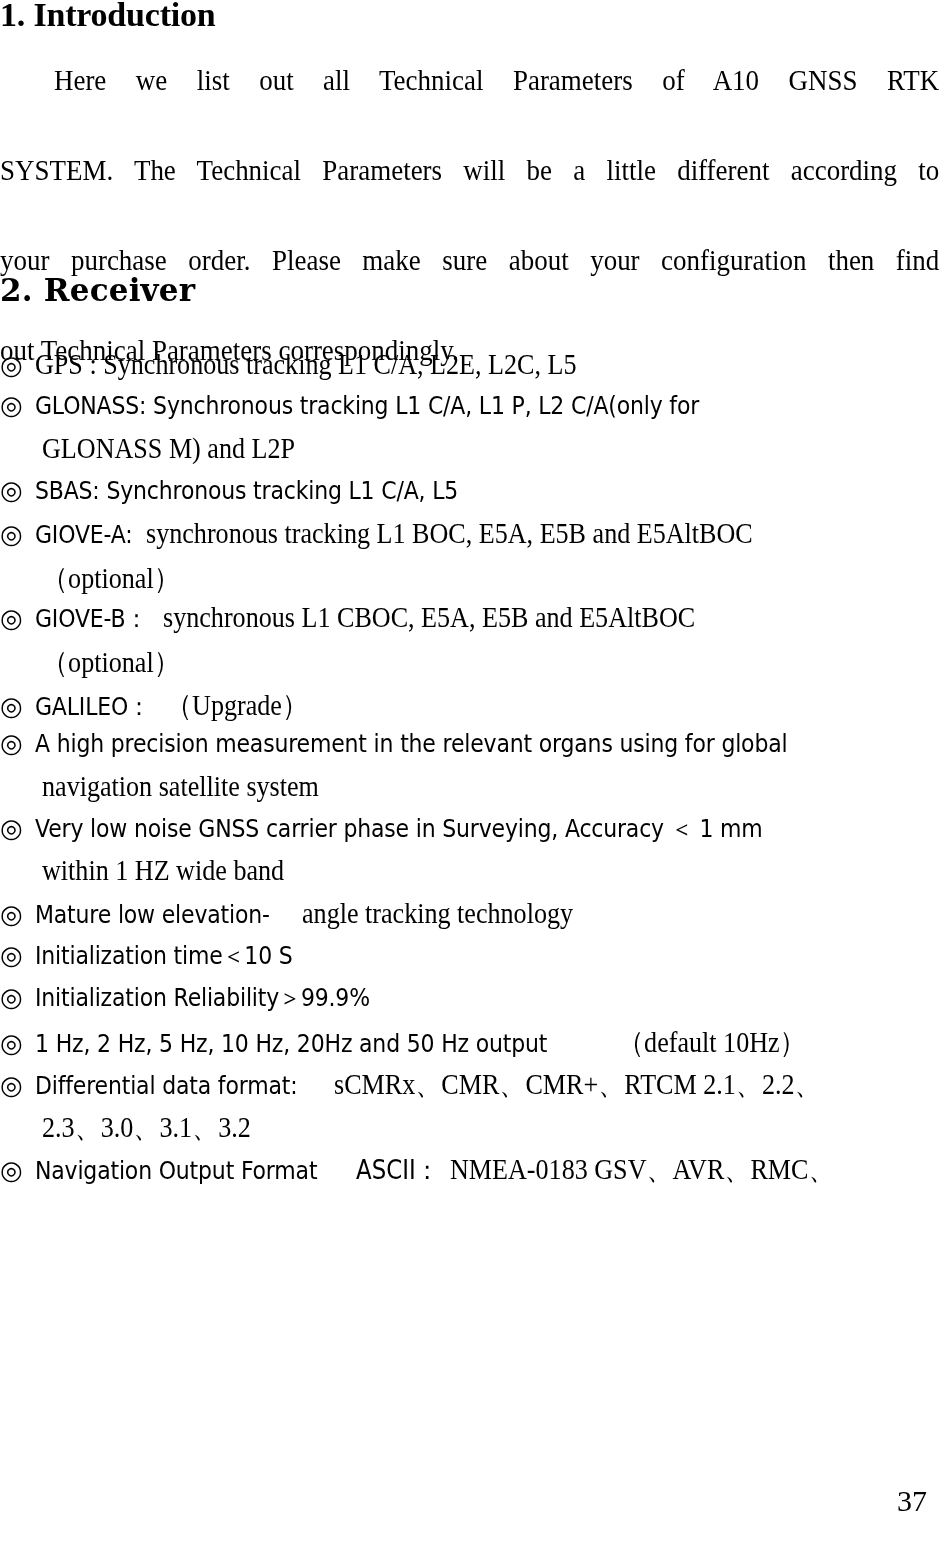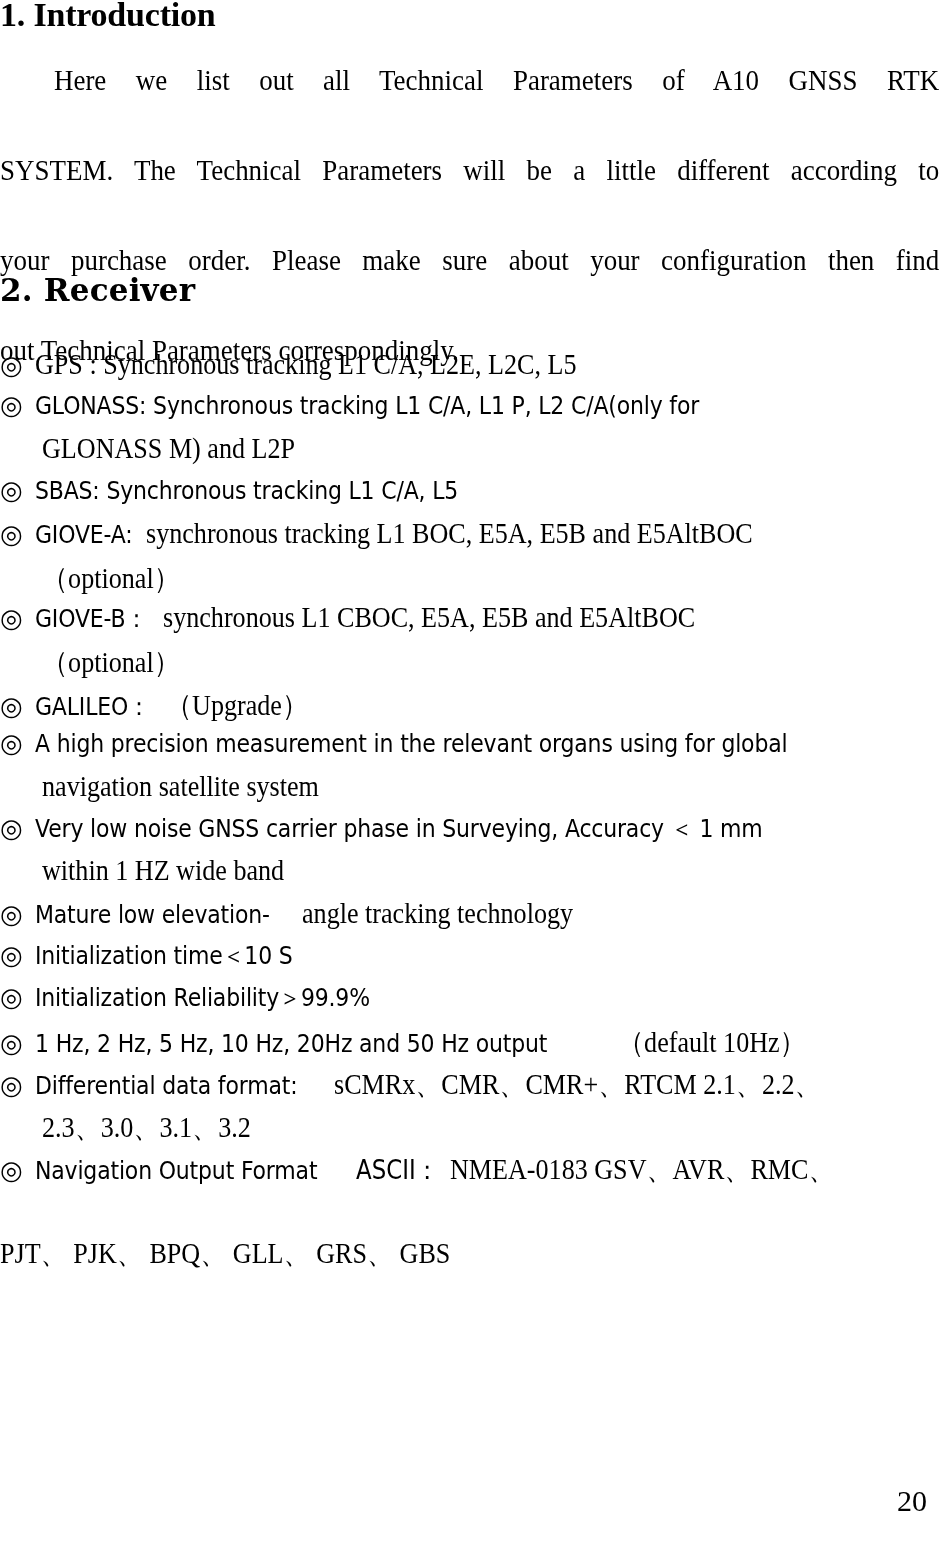--- a/index.html
+++ b/index.html
@@ -115,18 +115,17 @@
       <div class="bline" style="position: absolute; left: 42px; top: 422px; height: 42.2px; white-space: nowrap; width: 939px;"><span style="font-family: &quot;Liberation Serif&quot;, serif; font-size: 29px; display: inline-block; transform: scaleX(0.9); transform-origin: left center;">navigation satellite system</span></div>
       <div class="bline" style="position: absolute; left: 0px; top: 464.2px; height: 42.2px; white-space: nowrap; width: 939px;"><span style="font-family: &quot;DejaVu Sans&quot;, sans-serif; font-size: 26px; display: inline-block; vertical-align: baseline; margin-right: 6px;">◎</span> <span style="font-family: &quot;DejaVu Sans&quot;, sans-serif; font-size: 25px; display: inline-block; transform: scaleX(0.88); transform-origin: left center; letter-spacing: -0.2px;">Very low  noise  GNSS  carrier phase in Surveying,  Accuracy ＜ 1  mm</span></div>
       <div class="bline" style="position: absolute; left: 42px; top: 506.4px; height: 42.2px; white-space: nowrap; width: 939px;"><span style="font-family: &quot;Liberation Serif&quot;, serif; font-size: 29px; display: inline-block; transform: scaleX(0.9); transform-origin: left center;">within 1 HZ wide band</span></div>
       <div class="bline" style="position: absolute; left: 0px; top: 548.6px; height: 42.2px; white-space: nowrap; width: 939px;"><span style="font-family: &quot;DejaVu Sans&quot;, sans-serif; font-size: 26px; display: inline-block; vertical-align: baseline; margin-right: 6px;">◎</span> <span style="font-family: &quot;DejaVu Sans&quot;, sans-serif; font-size: 25px; display: inline-block; transform: scaleX(0.88); transform-origin: left center; letter-spacing: -0.2px;">Mature low elevation-</span><span style="font-family: &quot;Liberation Serif&quot;, serif; font-size: 29px; display: inline-block; transform: scaleX(0.9); transform-origin: left center;">angle tracking technology</span></div>
       <div class="bline" style="position: absolute; left: 0px; top: 590.8px; height: 42.2px; white-space: nowrap; width: 939px;"><span style="font-family: &quot;DejaVu Sans&quot;, sans-serif; font-size: 26px; display: inline-block; vertical-align: baseline; margin-right: 6px;">◎</span> <span style="font-family: &quot;DejaVu Sans&quot;, sans-serif; font-size: 25px; display: inline-block; transform: scaleX(0.88); transform-origin: left center; letter-spacing: -0.2px;">Initialization time＜10 S</span></div>
       <div class="bline" style="position: absolute; left: 0px; top: 633px; height: 42.2px; white-space: nowrap; width: 939px;"><span style="font-family: &quot;DejaVu Sans&quot;, sans-serif; font-size: 26px; display: inline-block; vertical-align: baseline; margin-right: 6px;">◎</span> <span style="font-family: &quot;DejaVu Sans&quot;, sans-serif; font-size: 25px; display: inline-block; transform: scaleX(0.88); transform-origin: left center; letter-spacing: -0.2px;">Initialization Reliability＞99.9%</span></div>
       <div class="bline" style="position: absolute; left: 0px; top: 675.2px; height: 42.2px; white-space: nowrap; width: 939px;"><span style="font-family: &quot;DejaVu Sans&quot;, sans-serif; font-size: 26px; display: inline-block; vertical-align: baseline; margin-right: 6px;">◎</span> <span style="font-family: &quot;DejaVu Sans&quot;, sans-serif; font-size: 25px; display: inline-block; transform: scaleX(0.88); transform-origin: left center; letter-spacing: -0.2px;">1 Hz, 2 Hz, 5 Hz, 10 Hz, 20Hz and 50 Hz output</span><span style="font-family: &quot;Liberation Serif&quot;, serif; font-size: 29px; display: inline-block; transform: scaleX(0.9); transform-origin: left center;">  （default 10Hz）</span></div>
       <div class="bline" style="position: absolute; left: 0px; top: 717.4px; height: 42.2px; white-space: nowrap; width: 939px;"><span style="font-family: &quot;DejaVu Sans&quot;, sans-serif; font-size: 26px; display: inline-block; vertical-align: baseline; margin-right: 6px;">◎</span> <span style="font-family: &quot;DejaVu Sans&quot;, sans-serif; font-size: 25px; display: inline-block; transform: scaleX(0.88); transform-origin: left center; letter-spacing: -0.2px;">Differential data format:</span><span style="font-family: &quot;Liberation Serif&quot;, serif; font-size: 29px; display: inline-block; transform: scaleX(0.9); transform-origin: left center;">sCMRx、CMR、CMR+、RTCM 2.1、2.2、</span></div>
       <div class="bline" style="position: absolute; left: 42px; top: 759.6px; height: 42.2px; white-space: nowrap; width: 939px;"><span style="font-family: &quot;Liberation Serif&quot;, serif; font-size: 29px; display: inline-block; transform: scaleX(0.9); transform-origin: left center;">2.3、3.0、3.1、3.2</span></div>
       <div class="bline" style="position: absolute; left: 0px; top: 801.8px; height: 42.2px; white-space: nowrap; width: 939px;"><span style="font-family: &quot;DejaVu Sans&quot;, sans-serif; font-size: 26px; display: inline-block; vertical-align: baseline; margin-right: 6px;">◎</span> <span style="font-family: &quot;DejaVu Sans&quot;, sans-serif; font-size: 25px; display: inline-block; transform: scaleX(0.88); transform-origin: left center; letter-spacing: -0.2px;">Navigation Output Format</span><span style="font-family: &quot;DejaVu Sans&quot;, sans-serif; font-size: 26px; display: inline-block; transform: scaleX(0.88); transform-origin: left center;">   ASCII：</span><span style="font-family: &quot;Liberation Serif&quot;, serif; font-size: 29px; display: inline-block; transform: scaleX(0.9); transform-origin: left center;">NMEA-0183 GSV、AVR、RMC、</span></div>
-      <div class="bline" style="position: absolute; left: 0px; top: 886.2px; height: 42.2px; white-space: nowrap; width: 939px;"><span style="font-family: &quot;Liberation Serif&quot;, serif; font-size: 29px; display: inline-block; transform: scaleX(0.9); transform-origin: left center;">PJT、 PJK、 BPQ、 GLL、 GRS、 GBS</span></div>
     </div>
 
-  <div class="page-number">20</div>
+  <div class="page-number">37</div>
 
 </div>
 
 </body></html>

